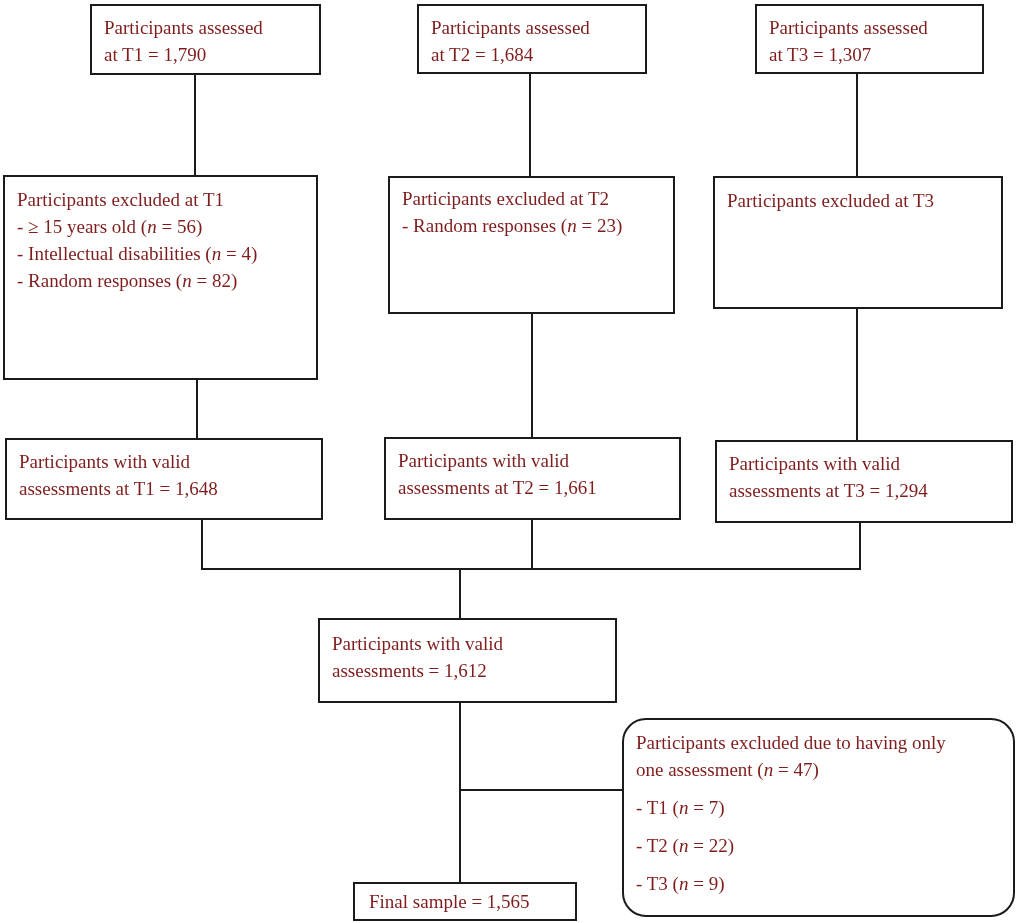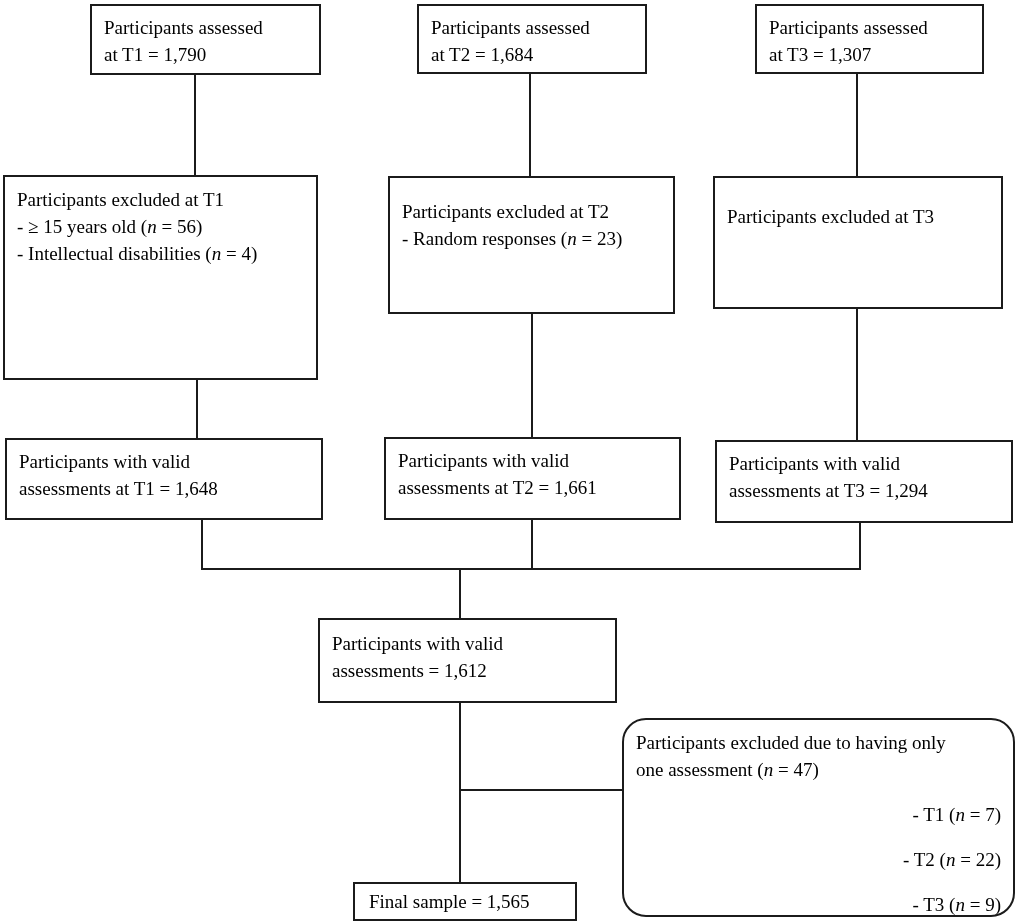--- a/index.html
+++ b/index.html
@@ -2,21 +2,21 @@
 <html><head>
 <meta charset="utf-8">
 <style>
   html, body { margin: 0; padding: 0; background: #ffffff; }
   .fig {
     position: relative;
     width: 1024px;
     height: 923px;
     background: #ffffff;
     font-family: "Liberation Serif", serif;
-    color: #000000;
+    color: #7f1d1d;
     overflow: hidden;
   }
   .box {
     position: absolute;
     box-sizing: border-box;
     border: 2px solid #1b1b1b;
     background: #ffffff;
     font-size: 19px;
     line-height: 27px;
     padding: 8px 12px;
@@ -26,34 +26,34 @@
   .nvar { font-style: italic; }
   .conn { position: absolute; background: #1b1b1b; }
 
   
   #box-a1 { left: 90px;  top: 4px; width: 231px; height: 71px; }
   #box-a2 { left: 417px; top: 4px; width: 230px; height: 70px; }
   #box-a3 { left: 755px; top: 4px; width: 229px; height: 70px; }
 
   
   #box-b1 { left: 3px;   top: 175px; width: 315px; height: 205px; padding-top: 9px; }
-  #box-b2 { left: 388px; top: 176px; width: 287px; height: 138px; padding-top: 20px; }
-  #box-b3 { left: 713px; top: 176px; width: 290px; height: 133px; padding-top: 25px; }
+  #box-b2 { left: 388px; top: 176px; width: 287px; height: 138px; padding-top: 7px; }
+  #box-b3 { left: 713px; top: 176px; width: 290px; height: 133px; padding-top: 9px; }
 
   
   #box-c1 { left: 5px;   top: 438px; width: 318px; height: 82px; }
   #box-c2 { left: 384px; top: 437px; width: 297px; height: 83px; }
   #box-c3 { left: 715px; top: 440px; width: 298px; height: 83px; }
 
   
   #box-d  { left: 318px; top: 618px; width: 299px; height: 85px; padding-top: 10px; }
 
   
   #box-e  { left: 622px; top: 718px; width: 393px; height: 199px; padding-top: 9px; border-radius: 24px; }
-  #box-e .item { margin-top: 18px; text-align: right; }
+  #box-e .item { margin-top: 11px; }
 
   
   #box-f  { left: 353px; top: 882px; width: 224px; height: 39px; padding: 4px 14px; }
 
   
   #v-a1 { left: 194px; top: 74px;  width: 2px; height: 101px; }
   #v-a2 { left: 529px; top: 73px;  width: 2px; height: 104px; }
   #v-a3 { left: 856px; top: 73px;  width: 2px; height: 104px; }
   #v-b1 { left: 196px; top: 379px; width: 2px; height: 60px; }
   #v-b2 { left: 531px; top: 313px; width: 2px; height: 125px; }
@@ -81,20 +81,21 @@
   </div>
   <div class="box" id="box-a3">
     <div class="bline">Participants assessed</div>
     <div class="bline">at T3 = 1,307</div>
   </div>
 
   <div class="box" id="box-b1">
     <div class="bline">Participants excluded at T1</div>
     <div class="item"><span>- ≥ 15 years old (</span><span class="nvar">n</span><span> = 56)</span></div>
     <div class="item"><span>- Intellectual disabilities (</span><span class="nvar">n</span><span> = 4)</span></div>
+    <div class="item"><span>- Random responses (</span><span class="nvar">n</span><span> = 82)</span></div>
   </div>
   <div class="box" id="box-b2">
     <div class="bline">Participants excluded at T2</div>
     <div class="item"><span>- Random responses (</span><span class="nvar">n</span><span> = 23)</span></div>
   </div>
   <div class="box" id="box-b3">
     <div class="bline">Participants excluded at T3</div>
   </div>
 
   <div class="box" id="box-c1">

